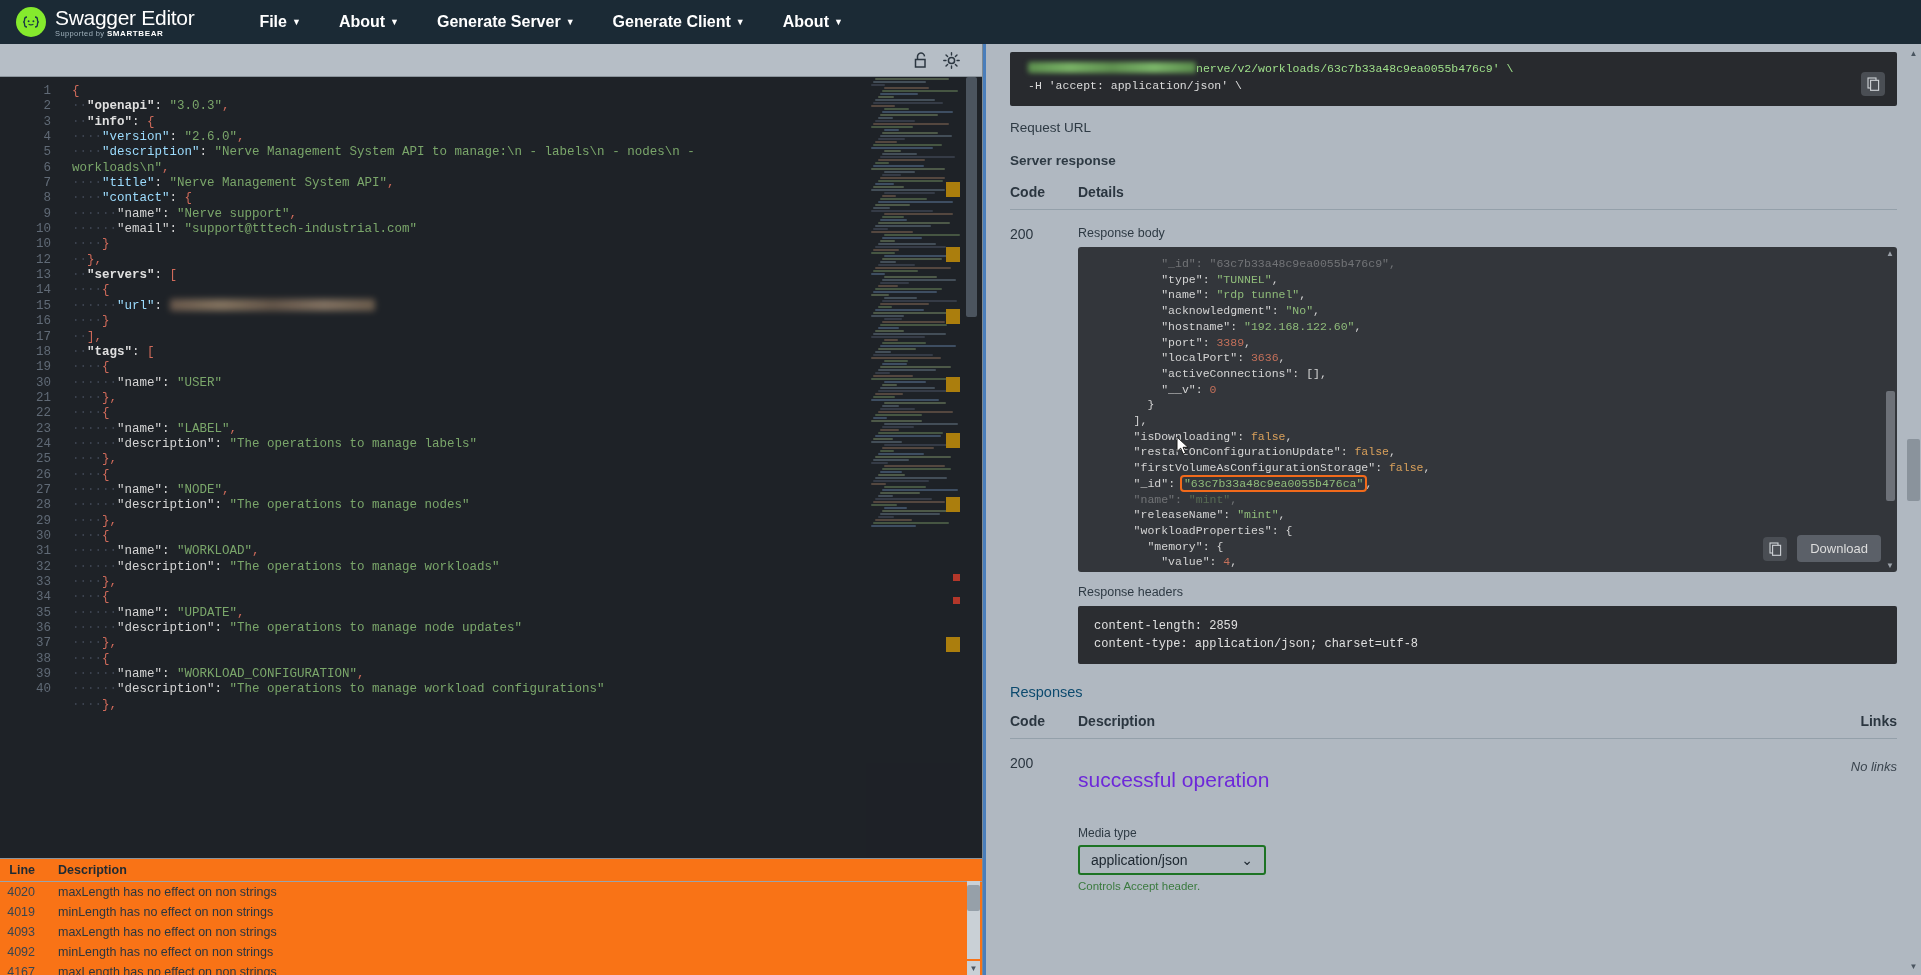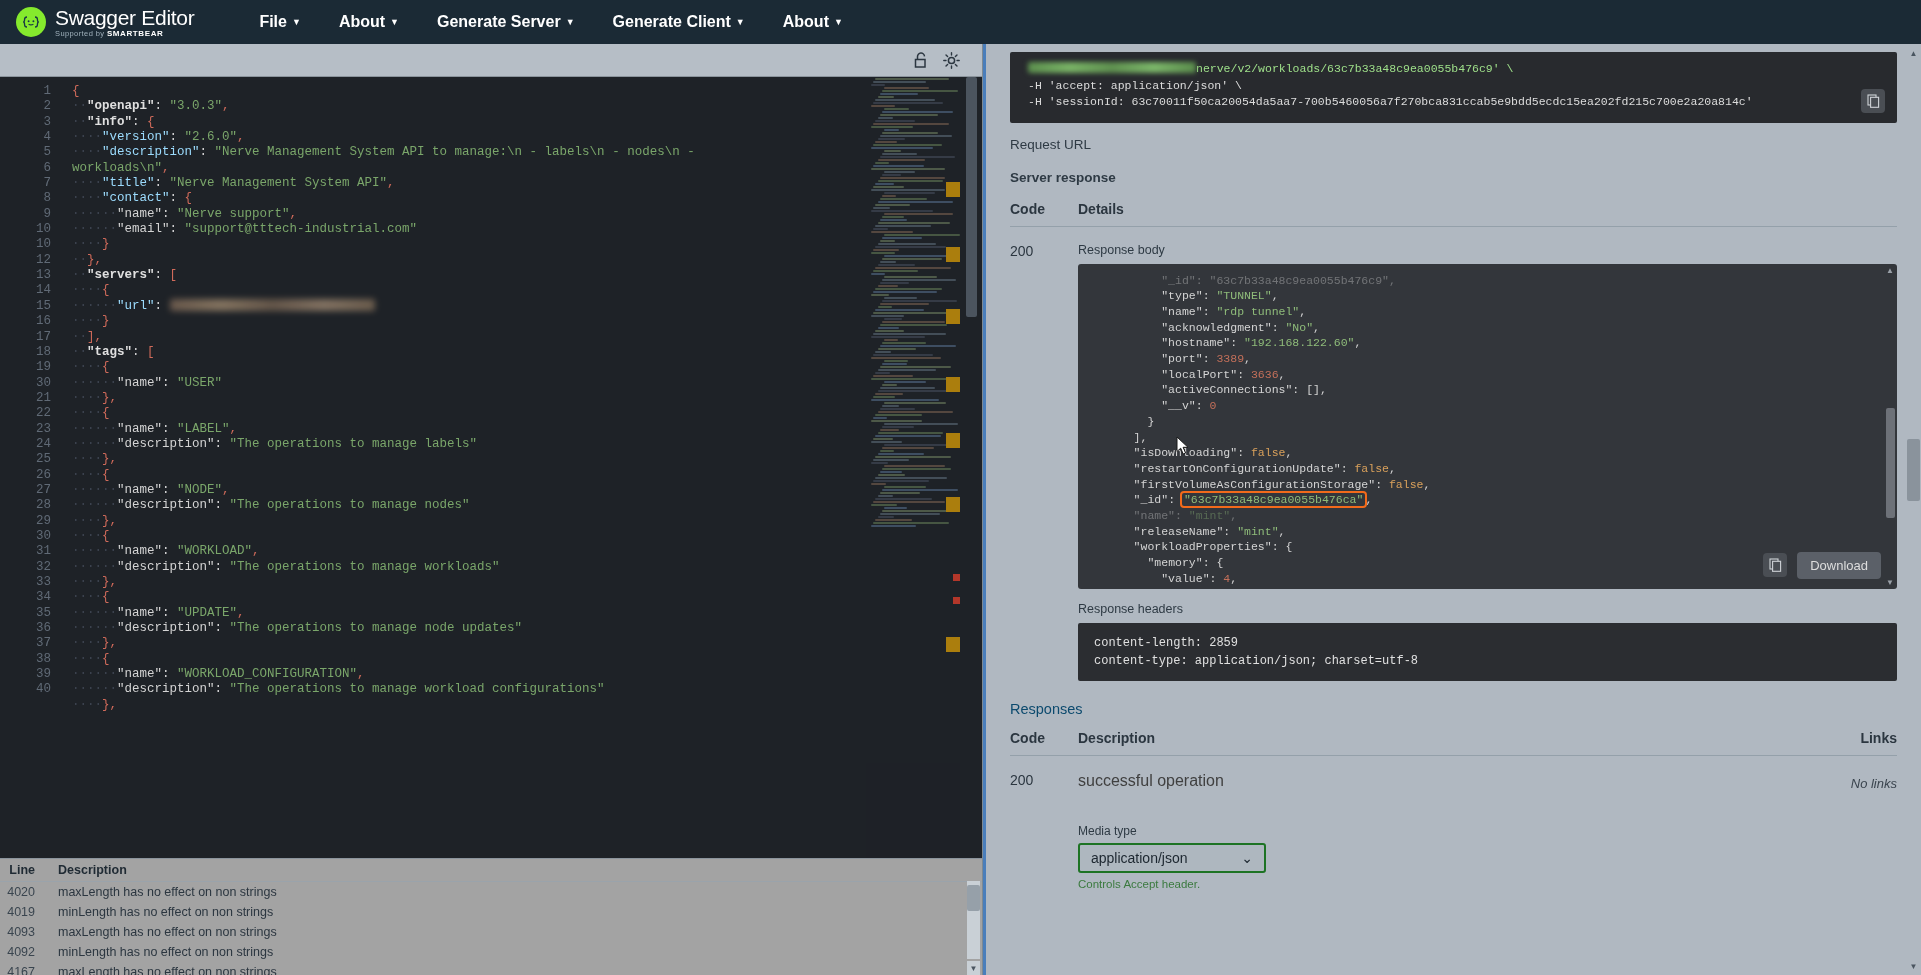--- a/index.html
+++ b/index.html
@@ -153,21 +153,21 @@
     background: #1e2227;
   }
   .ed-thumb {
     position: absolute; right: 1px;
     width: 11px; background: #4b545e; border-radius: 2px;
   }
 
   
   .err-panel {
     height: 117px;
-    background: #a3a3a3;
+    background: #f97316;
     border-top: 1px solid #8b949c;
     position: relative;
     overflow: hidden;
   }
   .err-head {
     display: flex;
     font-size: 12.5px; font-weight: bold; color: #1f2a33;
     padding: 4px 0 4px 0;
     border-bottom: 1px solid #9aa3ab;
   }
@@ -330,21 +330,21 @@
     font-family: "Liberation Mono", monospace;
     font-size: 12px; line-height: 18px;
     padding: 11px 16px; border-radius: 2px;
   }
 
   .responses-title {
     font-size: 14.5px; color: #0c4a6e;
     margin: 20px 0 0 0;
   }
   .no-links { font-size: 13px; color: #3a444e; font-style: italic; }
-  .succ-op { font-size: 16px; color: #404040; }
+  .succ-op { font-size: 21px; color: #6d28d9; margin-top: 13px; }
 
   .mt-label { font-size: 12px; color: #2e3a44; margin: 34px 0 5px 0; }
   .mt-select {
     width: 188px; height: 30px;
     border: 2px solid #1d7324;
     background: #aeb7bf;
     display: flex; align-items: center;
     justify-content: space-between;
     padding: 0 11px;
     font-size: 14px; color: #1c262f;
@@ -737,21 +737,20 @@
   </div>
 
   <div class="right-pane">
     <div class="rp-inner">
 
       <div class="curl-box">
         <div>
           <span class="redacted-dark"></span><span class="gl">nerve/v2/workloads/63c7b33a48c9ea0055b476c9' \</span>
         </div>
         <div>-H 'accept: application/json' \</div>
-        <div>-H 'sessionId: 63c70011f50ca20054da5aa7-700b5460056a7f270bca831ccab5e9bdd5ecdc15ea202fd215c700e2a20a814c'</div>
         <div class="copy-btn">
           <svg width="13" height="14" viewBox="0 0 13 14">
             <rect x="1" y="1" width="8" height="10" fill="none" stroke="#cfd3d8" stroke-width="1.1"></rect>
             <rect x="3.6" y="3.3" width="8" height="10" fill="#4a4e54" stroke="#cfd3d8" stroke-width="1.1"></rect>
           </svg>
         </div>
       </div>
 
       <div class="sec-label">Request URL</div>
 

